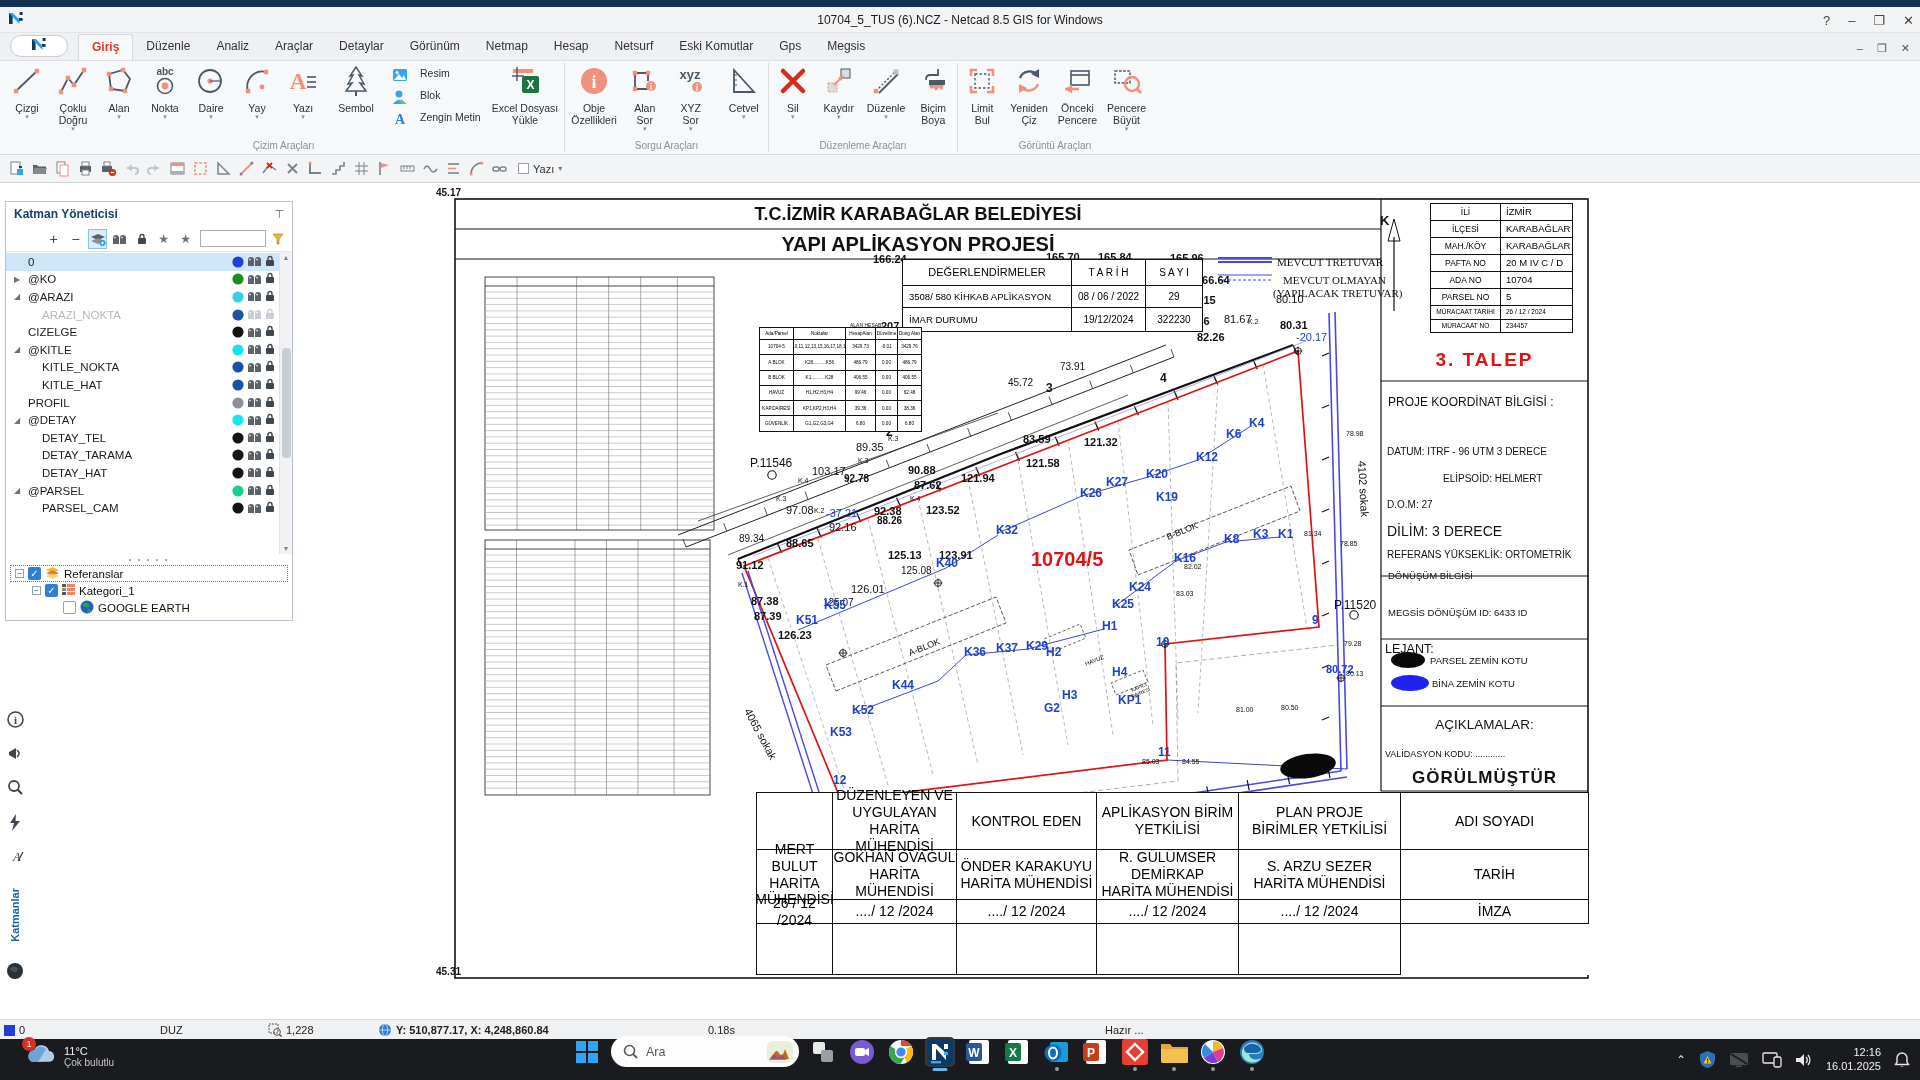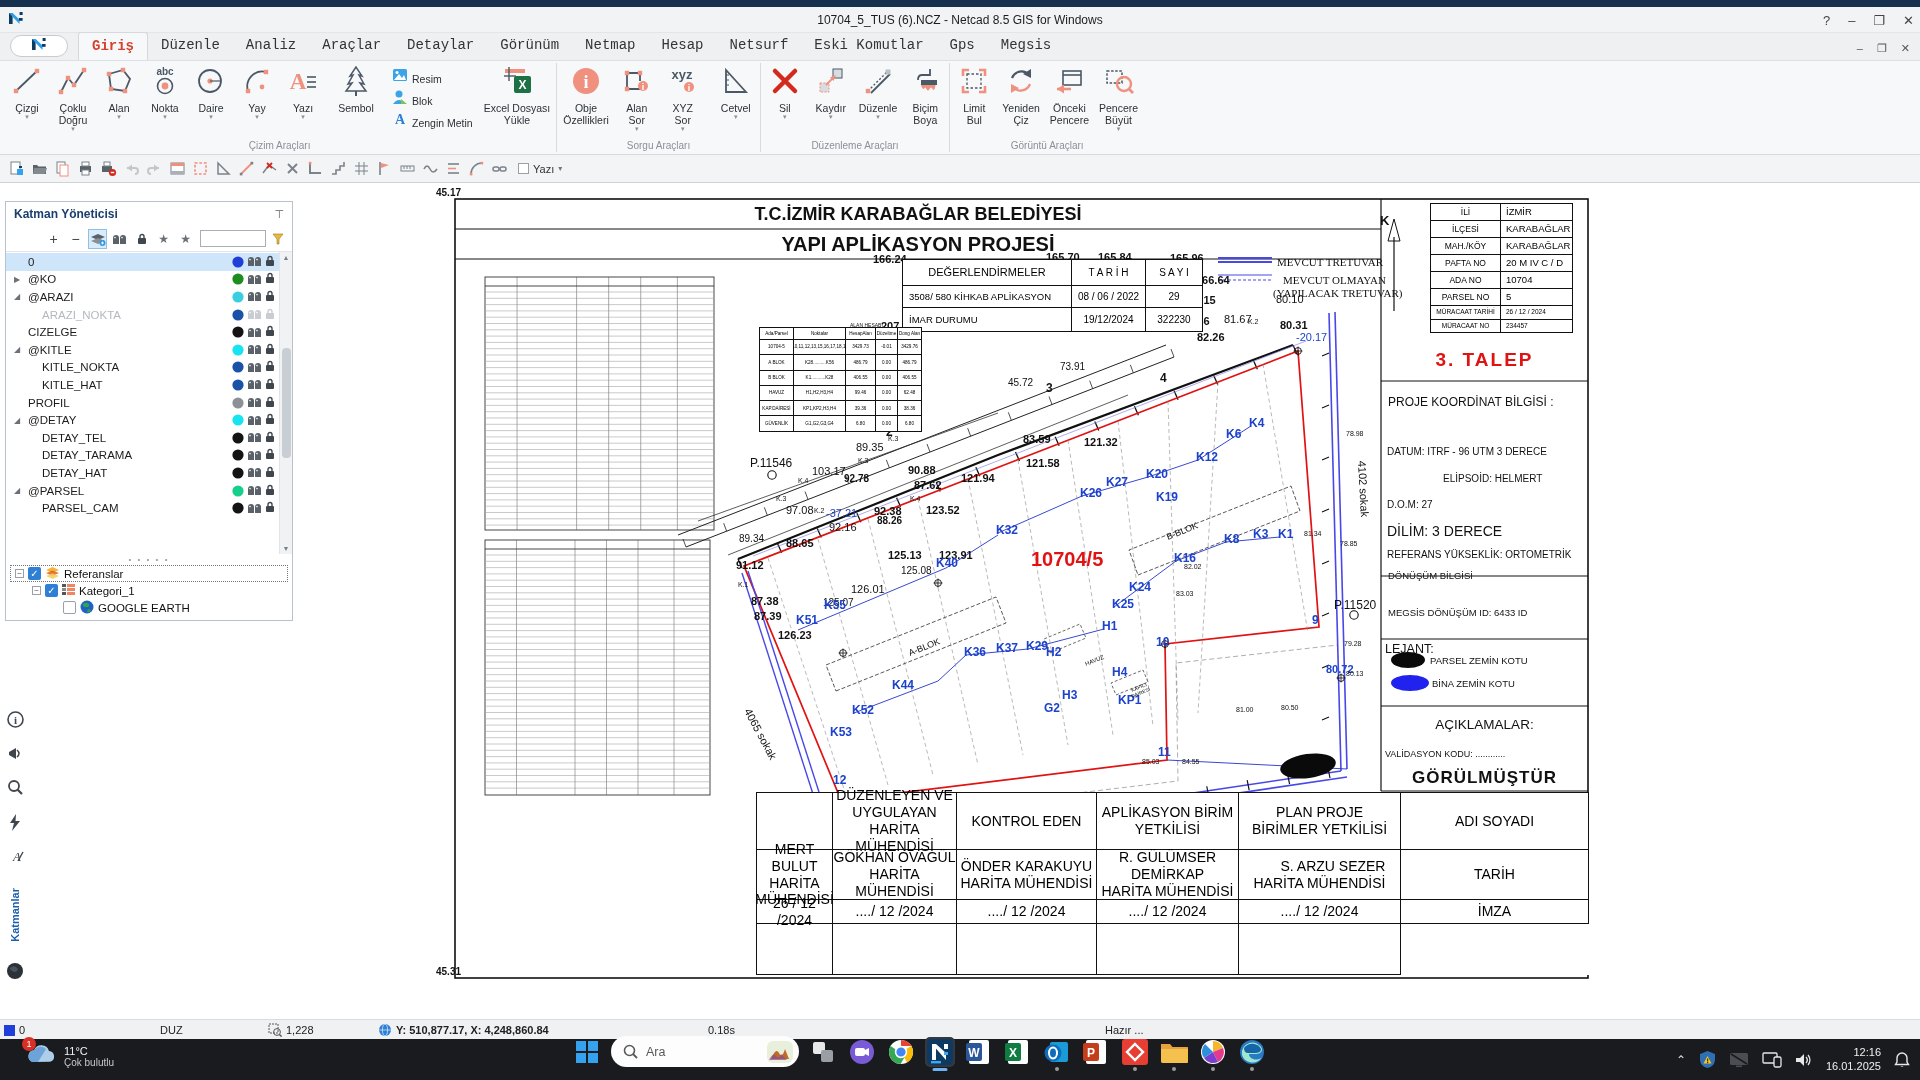--- a/index.html
+++ b/index.html
@@ -7,35 +7,35 @@
   #root { position:relative; width:1920px; height:1080px; }
   
   #navstrip { height:7px; background:#16314f; }
   #titlebar { height:26px; background:#f2f3f5; display:flex; align-items:center; position:relative; border-bottom:1px solid #e3e5e8;}
   #titlebar .apptitle { position:absolute; left:0; right:0; text-align:center; font-size:12px; color:#1c1c1c;}
   #titlebar .nlogo { margin-left:8px; z-index:2;}
   #winbtns { position:absolute; right:6px; top:0; height:26px; display:flex; align-items:center; gap:18px; color:#444; font-size:13px; z-index:2;}
   #winbtns span { cursor:default; }
   #tabrow { height:28px; background:#eef0f2; display:flex; align-items:flex-end; border-bottom:1px solid #dcdfe3; position:relative;}
   .appbtn { width:58px; height:22px; background:#fff; border:1px solid #c8ccd2; border-radius:11px; margin:0 10px 3px 10px; display:flex; align-items:center; justify-content:center;}
-  .tab { padding:5px 13px 6px; font-size:14px; color:#333;font-family:Liberation Mono, monospace; }
+  .tab { padding:5px 13px 6px; font-size:12px; color:#333; }
   .tab.active { background:#f7f8f9; color:#d6402c; border:1px solid #d5d8dd; border-bottom:none; border-radius:3px 3px 0 0; font-weight:bold;}
   #docbtns { position:absolute; right:10px; bottom:5px; display:flex; gap:14px; color:#555; font-size:11px;}
   
   #ribbon { height:94px; background:#f7f8f9; border-bottom:1px solid #d6d9dd; display:flex; align-items:stretch; padding-left:4px;}
   .rgroup { display:flex; flex-direction:column; }
   .rtools { flex:1; display:flex; align-items:flex-start; padding-top:3px;}
   .rlabel { text-align:center; font-size:10px; color:#8a9099; padding:1px 6px 3px;}
   .rtool { min-width:46px; padding:1px 5px; display:flex; flex-direction:column; align-items:center; cursor:default;}
   .rtool .tlabel { font-size:10.5px; color:#2c3137; text-align:center; line-height:1.15; white-space:pre-line; margin-top:1px;}
   .rtool .caret { font-size:7px; color:#8b9096; line-height:6px;}
   .rsep { width:1px; background:#dfe2e6; margin:4px 3px; }
   .gsep { width:1px; background:#d8dbe0; margin:2px 1px; }
   .rstack { display:flex; flex-direction:column; justify-content:flex-start; gap:4px; padding:3px 6px;}
-  .rstackitem { display:flex; align-items:flex-end; gap:4px; font-size:10.5px; color:#2c3137;}
+  .rstackitem { display:flex; align-items:flex-start; gap:12px; font-size:10.5px; color:#2c3137;}
   
   #toolbar { height:28px; background:#f3f4f6; border-bottom:1px solid #cfd3d8; display:flex; align-items:center; gap:3px; padding-left:6px;}
   .sicon { width:20px; height:20px; display:flex; align-items:center; justify-content:center;}
   #yazitoggle { display:flex; align-items:center; gap:4px; font-size:11px; color:#333; margin-left:6px;}
   #yazitoggle .cb { width:11px; height:11px; border:1px solid #9aa0a8; background:#fff;}
   
   #main { display:flex; height:836px; background:#fff; position:relative;}
   #sidebar { width:298px; position:relative; background:#fff; flex:none;}
   #lpanel { position:absolute; left:5px; top:18px; width:288px; height:420px; border:1px solid #b9c2cc; background:#fff; display:flex; flex-direction:column;}
   #lphead { height:24px; display:flex; align-items:center; justify-content:space-between; padding:0 8px; }
@@ -1462,21 +1462,21 @@
 BİRİMLER YETKİLİSİ</div>
             <div style="white-space: pre-line;">ADI SOYADI</div>
             <div style="white-space: pre-line;">MERT BULUT
 HARİTA MÜHENDİSİ</div>
             <div style="white-space: pre-line;">GÖKHAN OVAGÜL
 HARİTA MÜHENDİSİ</div>
             <div style="white-space: pre-line;">ÖNDER KARAKUYU
 HARİTA MÜHENDİSİ</div>
             <div style="white-space: pre-line;">R. GÜLÜMSER DEMİRKAP
 HARİTA MÜHENDİSİ</div>
-            <div style="white-space: pre-line; text-align: right;">S. ARZU SEZER
+            <div style="white-space: pre-line;">S. ARZU SEZER
 HARİTA MÜHENDİSİ</div>
             <div style="white-space: pre-line;">TARİH</div>
             <div style="white-space: pre-line;">26 / 12 /2024</div>
             <div style="white-space: pre-line;">..../ 12 /2024</div>
             <div style="white-space: pre-line;">..../ 12 /2024</div>
             <div style="white-space: pre-line;">..../ 12 /2024</div>
             <div style="white-space: pre-line;">..../ 12 /2024</div>
             <div style="white-space: pre-line;">İMZA</div>
             <div></div>
             <div></div>

